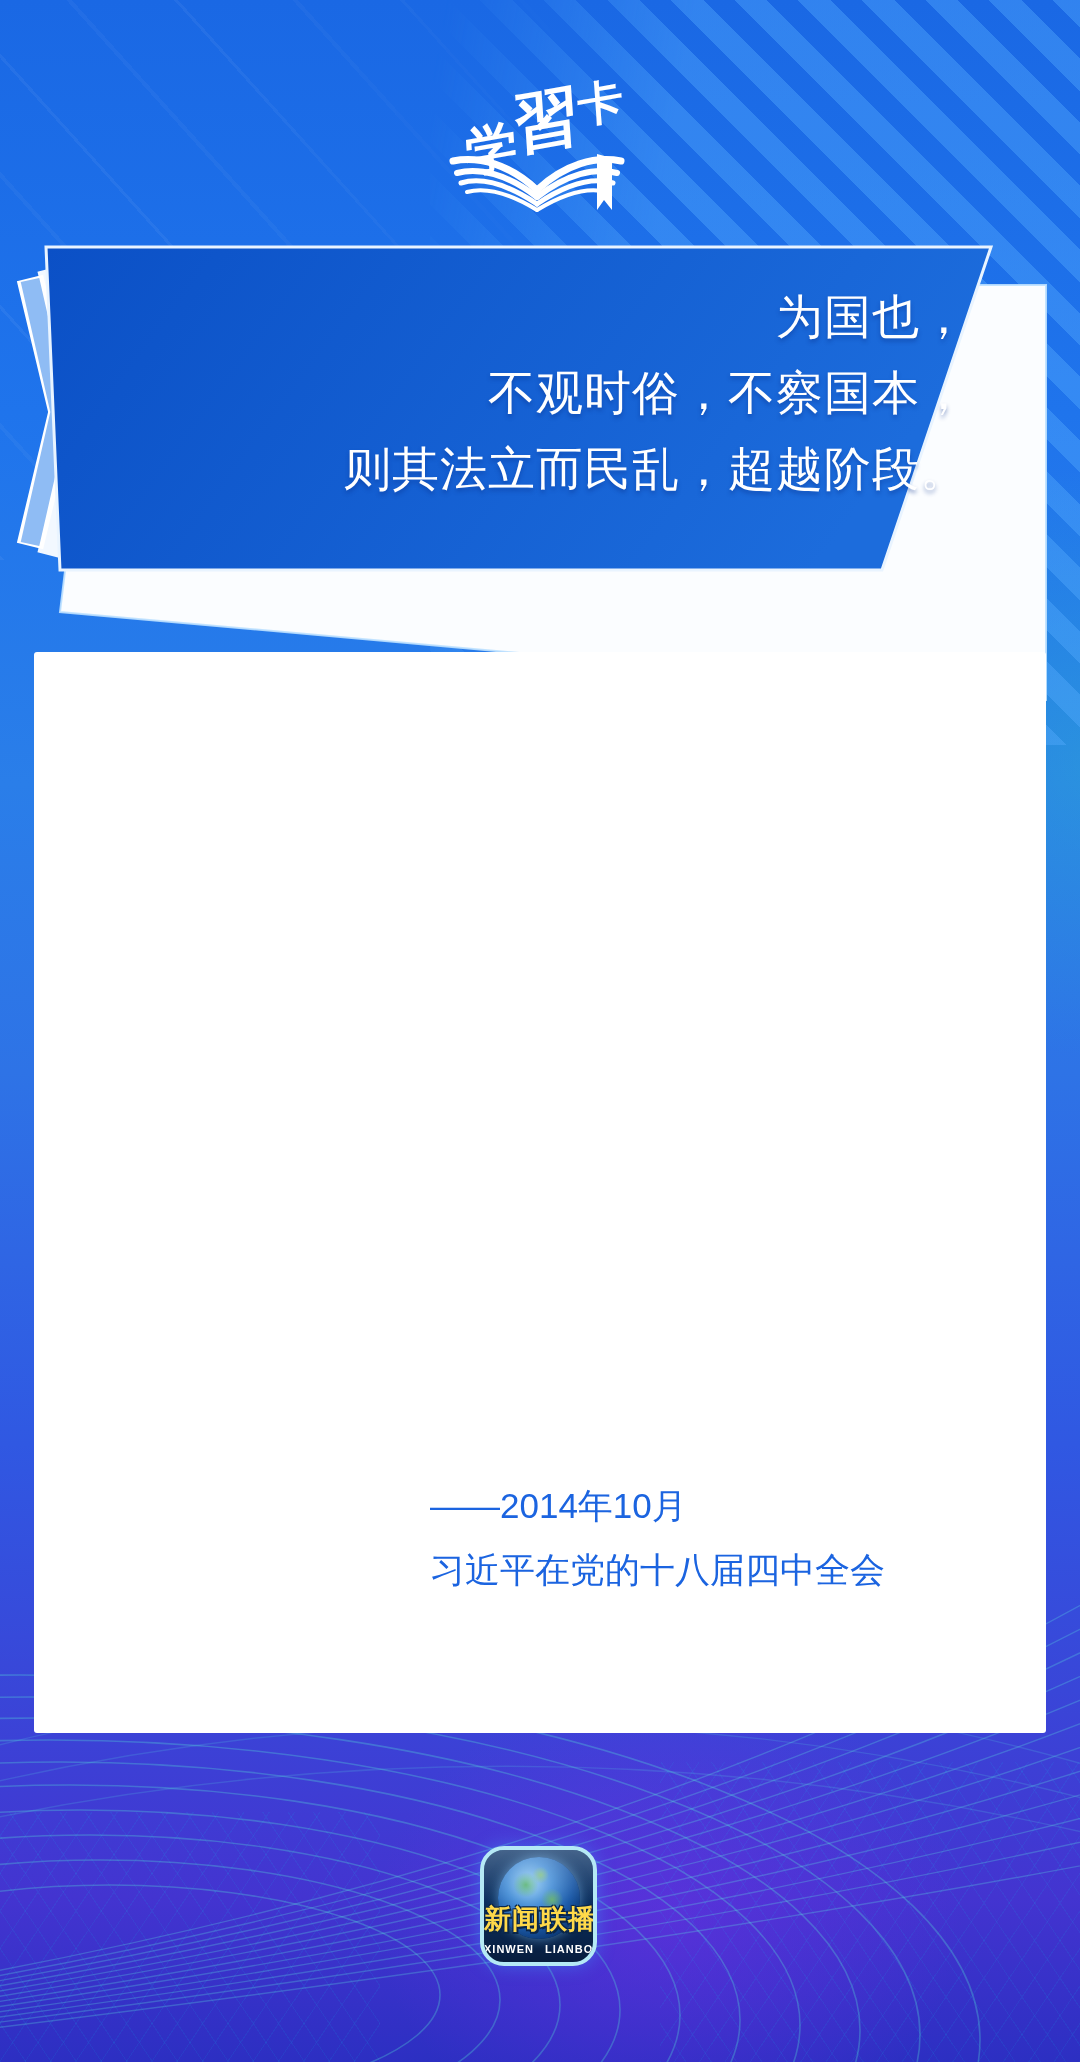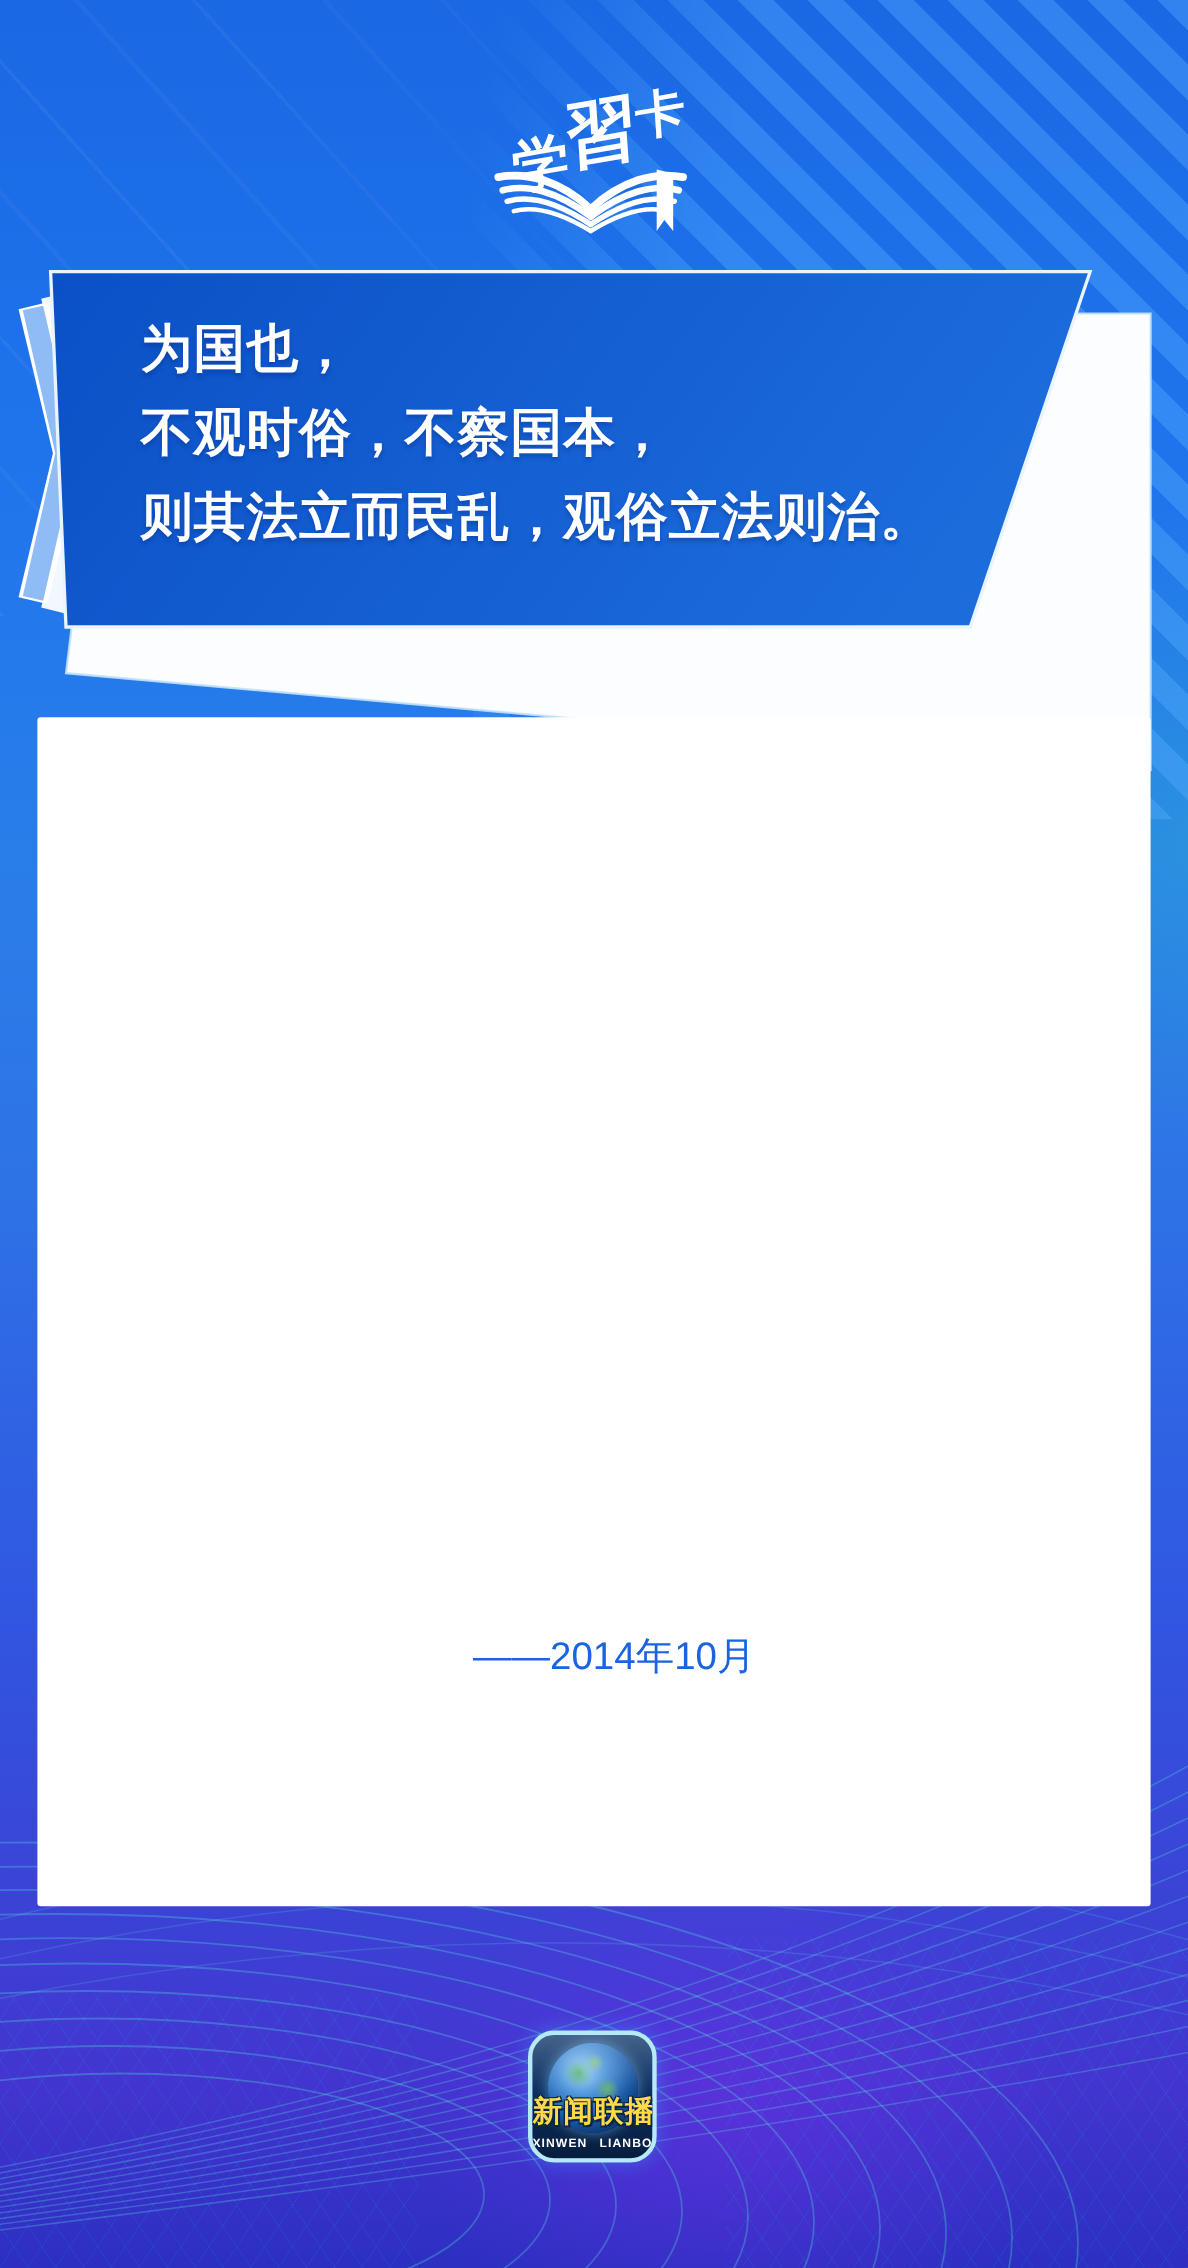--- a/index.html
+++ b/index.html
@@ -41,22 +41,23 @@
     position:absolute; left:448px; top:74px; width:190px; text-align:center;
     transform:rotate(-10deg); color:#fff; font-weight:700; white-space:nowrap;
   }
   .logo-word .c0 { font-size:52px; display:inline-block; transform:translateY(16px) skewX(-6deg); }
   .logo-word .c1 { font-size:66px; display:inline-block; transform:translateY(2px) skewX(-6deg); }
   .logo-word .c2 { font-size:46px; display:inline-block; transform:translateY(-12px) skewX(-6deg); }
 
   
   .quote-lines {
     position:absolute; left:128px; top:281px; width:840px;
-    color:#fff; font-size:47px; font-weight:700; letter-spacing:1px;
+    color:#fff; font-size:47px; font-weight:400; letter-spacing:1px;
     text-shadow:0 3px 4px rgba(8,48,140,0.45);
+    text-align:right;
   }
   .quote-lines div { height:76px; line-height:72px; white-space:nowrap; }
 
   
   .body-par {
     position:absolute; left:125px; top:660px; width:868px;
     font-size:43px; line-height:82px; color:#1e63dd;
     text-align:justify; text-indent:2em; font-weight:500;
   }
   .body-par .ul { text-decoration:underline; text-decoration-thickness:3px; text-underline-offset:13px; }
@@ -171,26 +172,27 @@
     </g>
   </svg>
 
   <div class="logo-word">
     <span class="c0">学</span><span class="c1">習</span><span class="c2">卡</span>
   </div>
 
   <div class="quote-lines">
     <div>为国也，</div>
     <div>不观时俗，不察国本，</div>
-    <div>则其法立而民乱，观俗立法则治。</div>
+    <div>则其法立而民乱，超越阶段。</div>
   </div>
 
 
   <div class="attribution">
     <div>——2014年10月</div>
+    <div>习近平在党的十八届四中全会</div>
   </div>
 
   <div class="badge">
     <div class="globe"></div>
     <div class="gloss"></div>
     <div class="t1">新闻联播</div>
     <div class="t2">XINWEN LIANBO</div>
   </div>
 
 </div>

